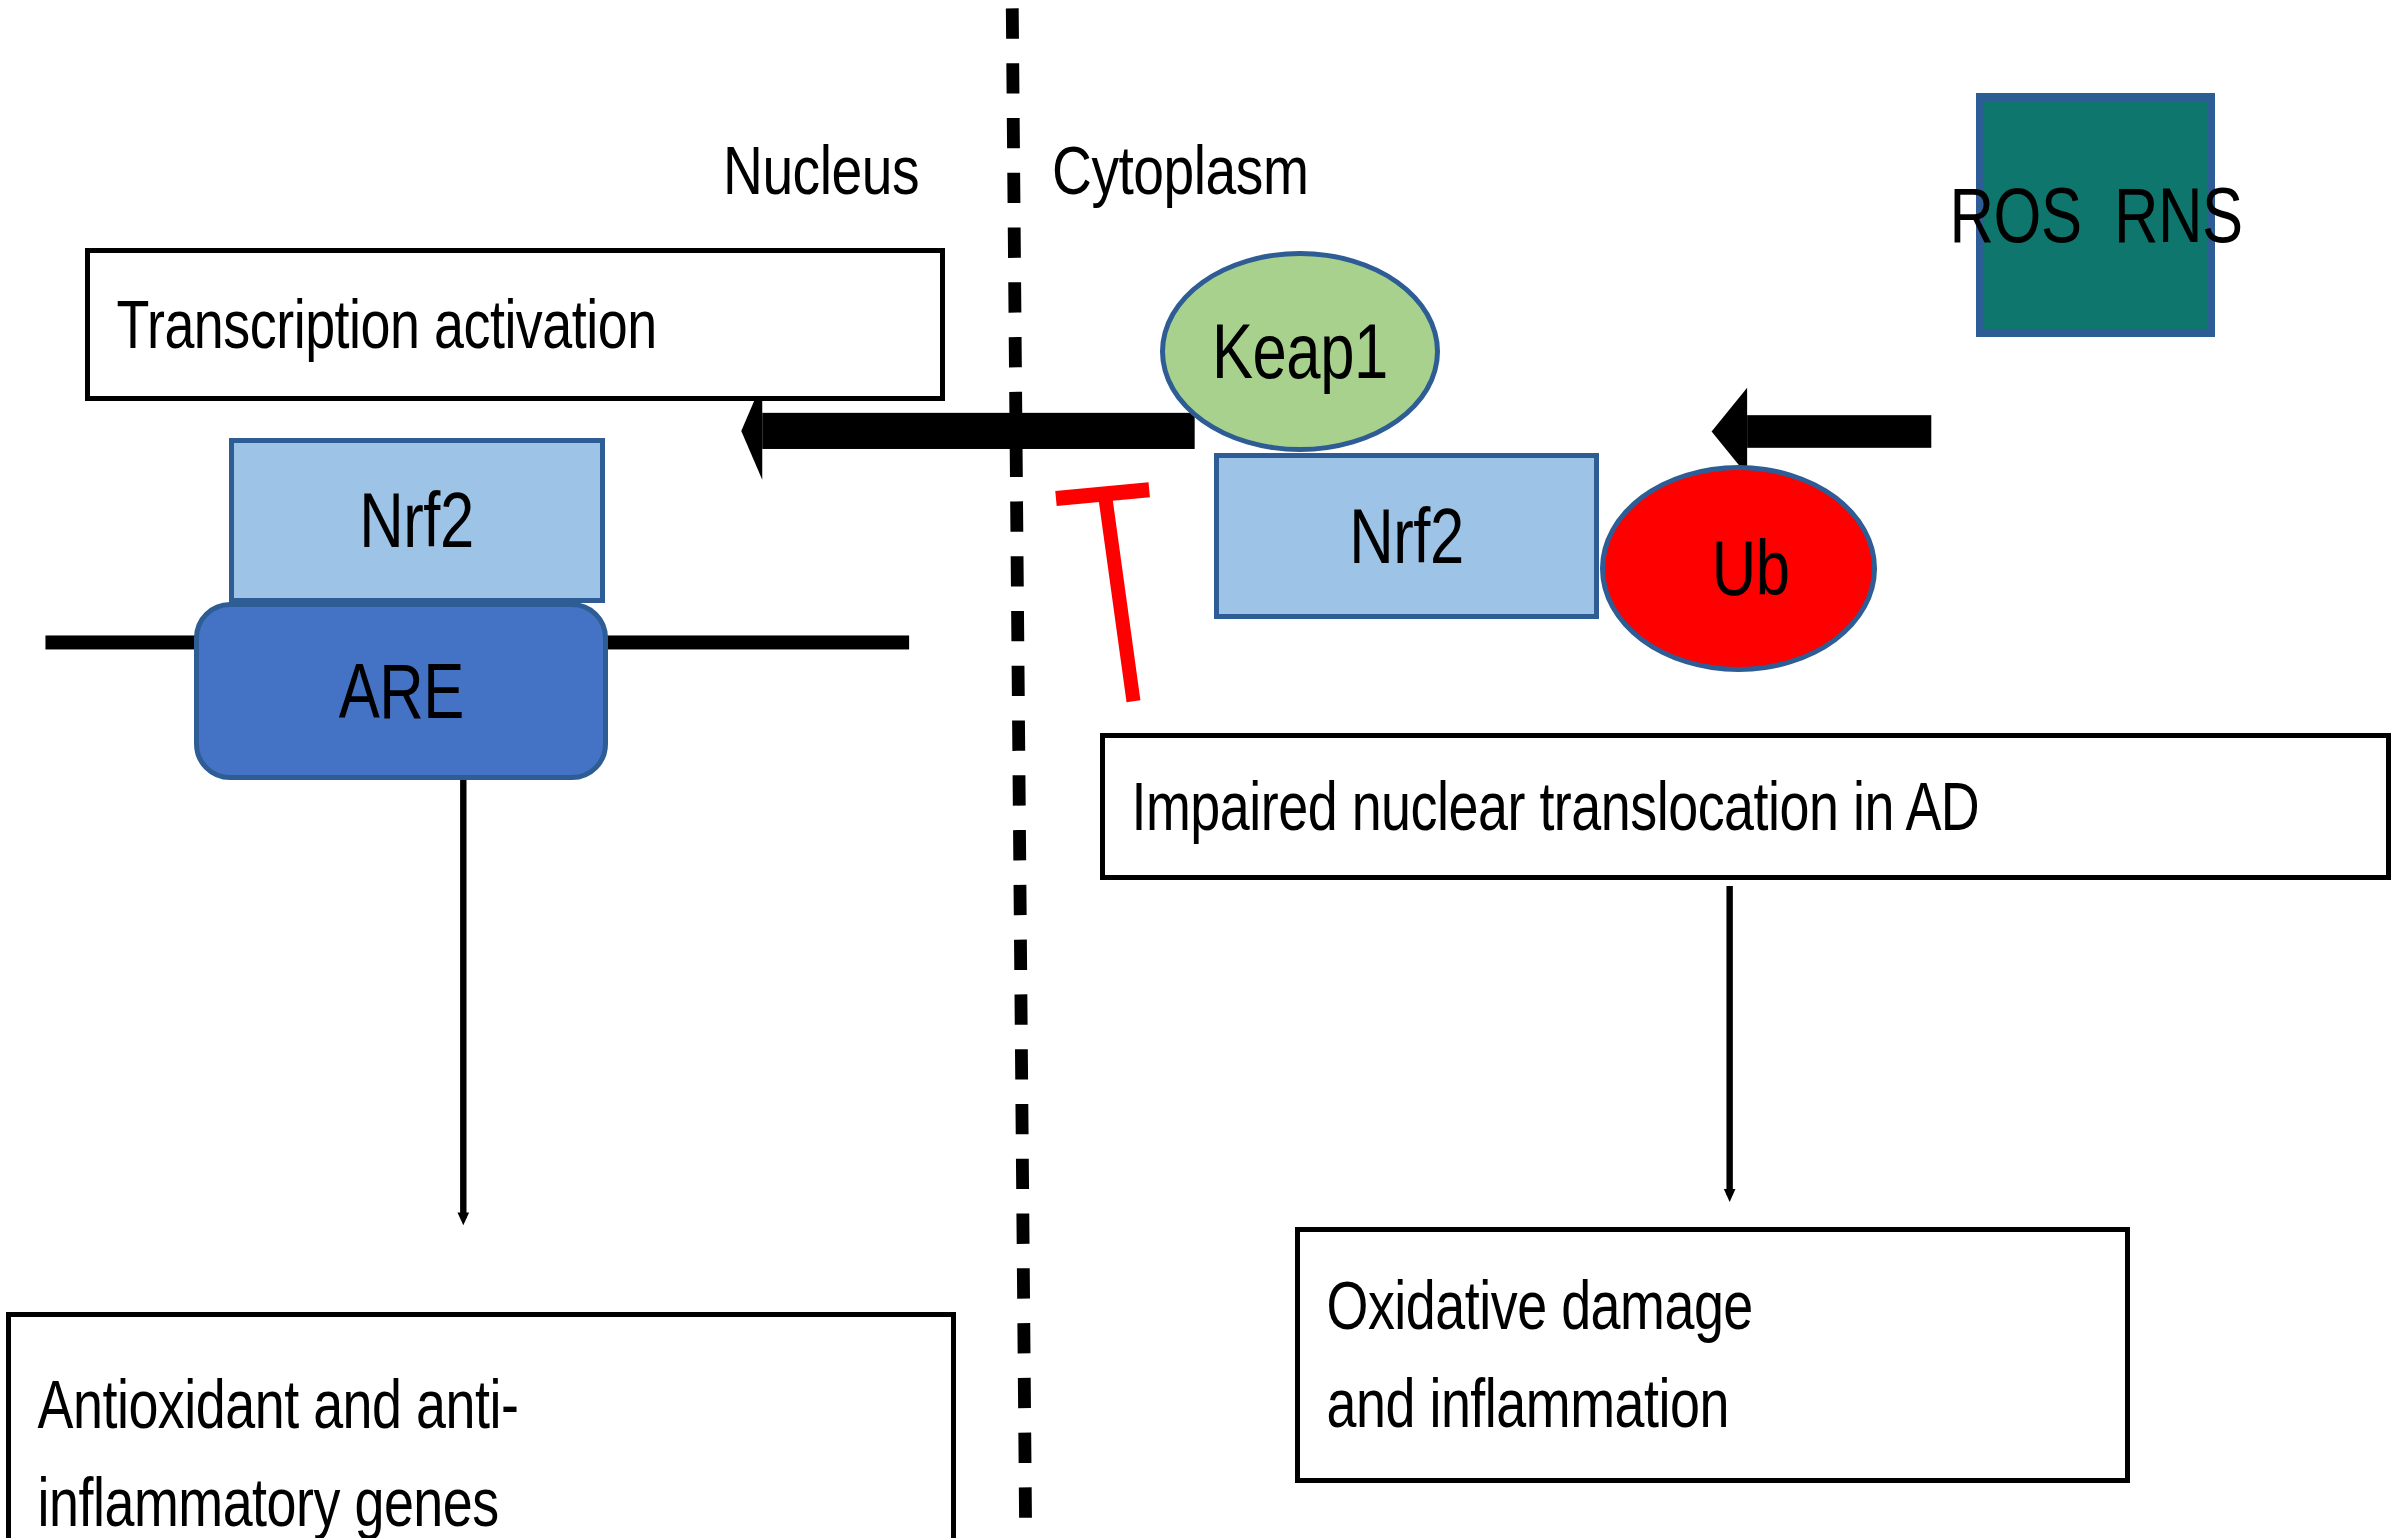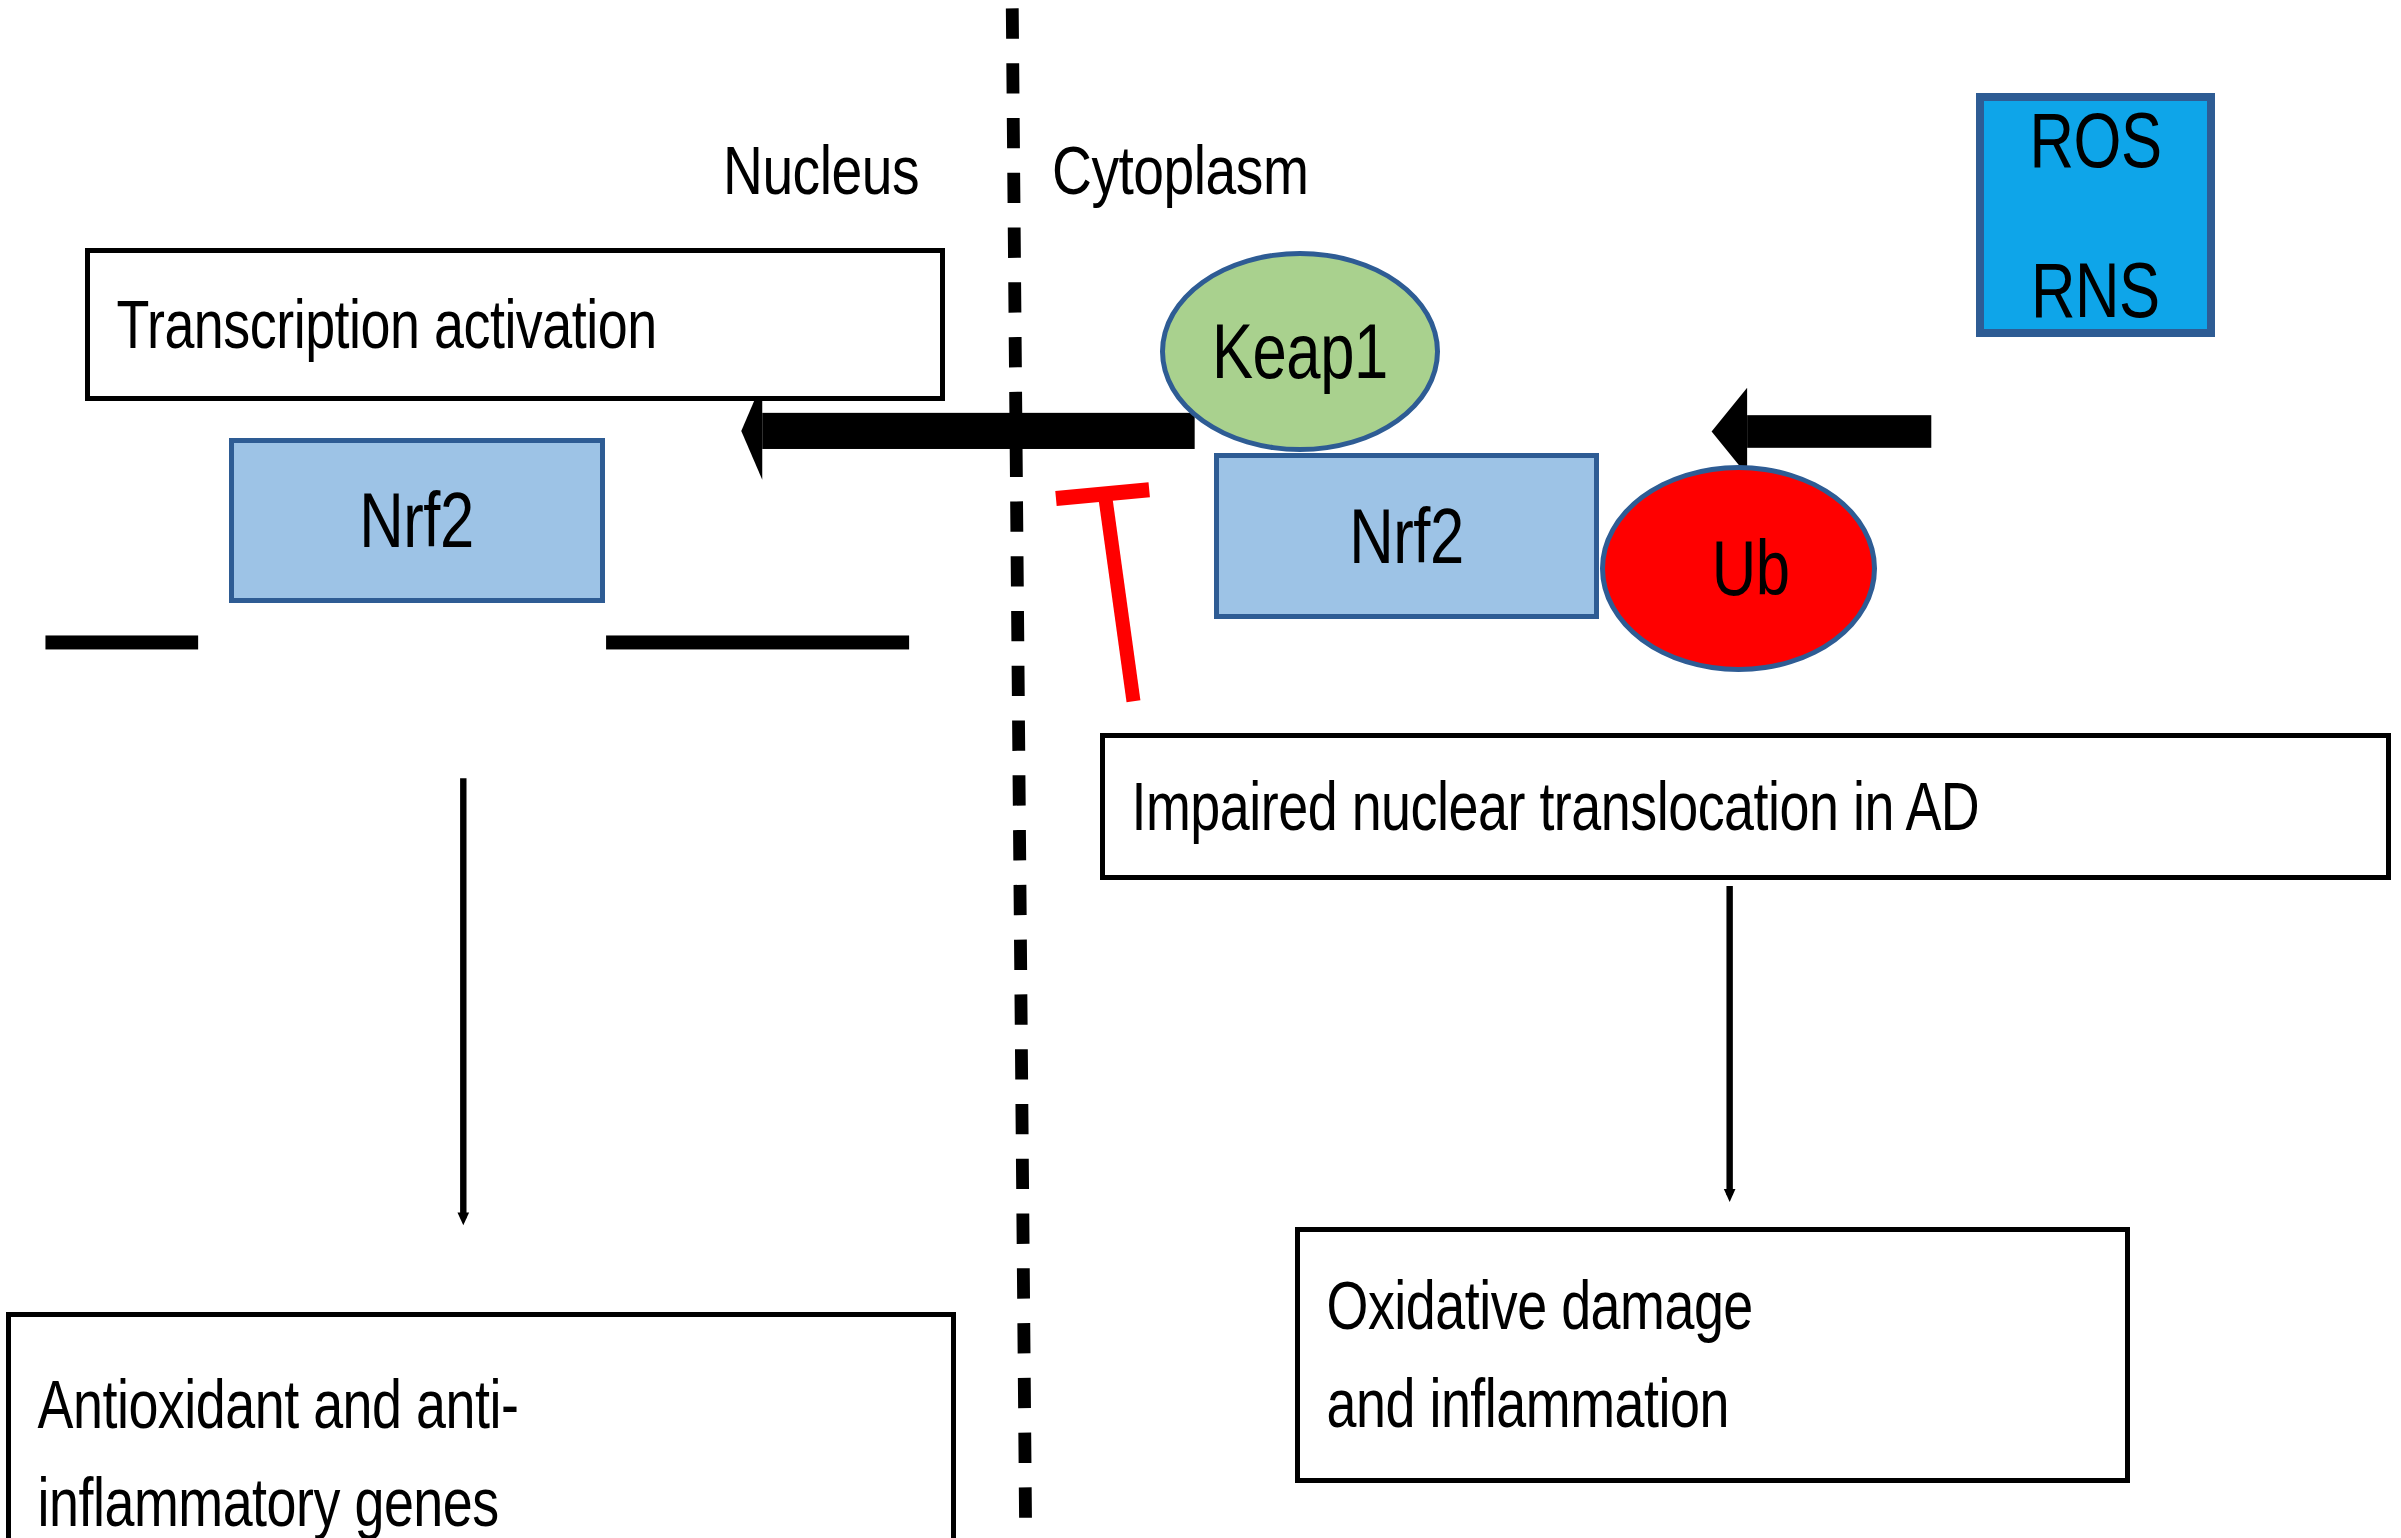--- a/index.html
+++ b/index.html
@@ -77,23 +77,23 @@
     border: 5.8px solid #2E5C94;
     border-radius: 50%;
   }
   .ub-ell {
     background: #FF0000;
     border: 5.8px solid #2E5C94;
     border-radius: 50%;
     padding-left: 24px;
   }
   .ros-box {
-    background: #0ea5e9;
+    background: #0f766e;
     border: 8.2px solid #2E5C94;
-    flex-direction: column;
+    flex-direction: row;
   }
   .ros-box .lbl { line-height: 1.95; }
 
   .region-label {
     position: absolute;
     font-size: 69px;
     color: #000000;
     letter-spacing: -0.6px;
     transform: scaleX(0.80);
     transform-origin: left top;
@@ -143,20 +143,23 @@
   <div class="region-label" style="left:1052px; top:131px;">Cytoplasm</div>
 
   <div class="plainbox" style="left:85px; top:248px; width:860px; height:153px;">
     <span class="txt">Transcription activation</span>
   </div>
 
   <div class="node nrf2-box" style="left:229px; top:438px; width:376px; height:165px;">
     <span class="lbl">Nrf2</span>
   </div>
 
+  <div class="node are-box" style="left:194px; top:602px; width:414px; height:178px;">
+    <span class="lbl">ARE</span>
+  </div>
 
   <div class="plainbox" style="left:5.8px; top:1312px; width:950px; height:284px;">
     <span class="txt">Antioxidant and anti-
 inflammatory genes</span>
   </div>
 
   <div class="node keap1-ell" style="left:1160px; top:251px; width:280px; height:201px;">
     <span class="lbl">Keap1</span>
   </div>
 

